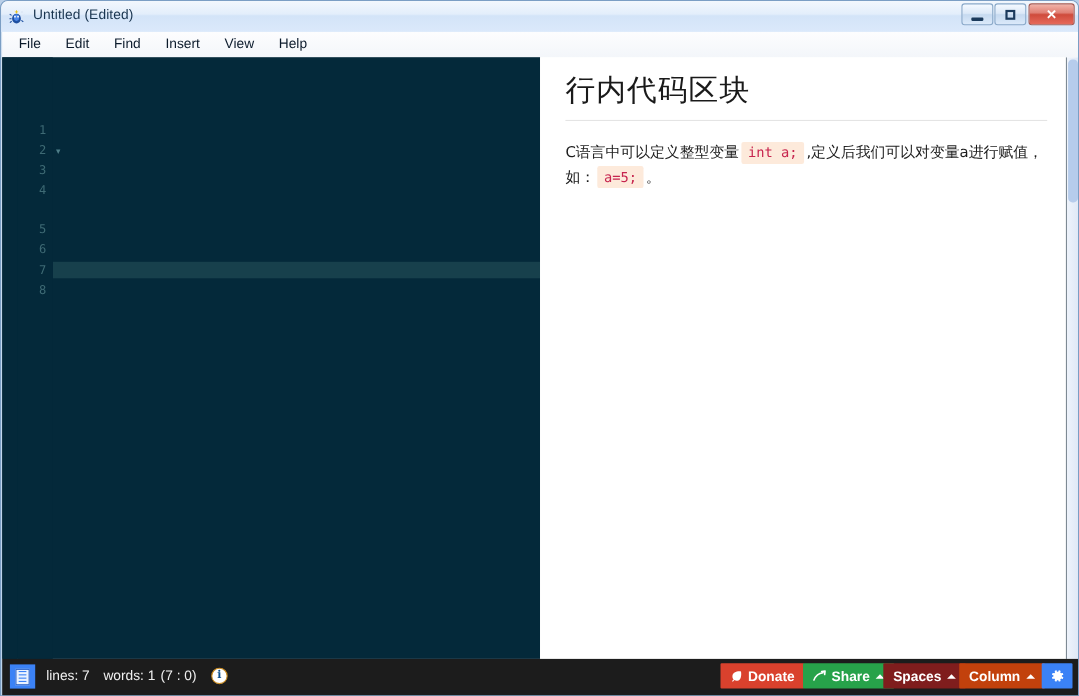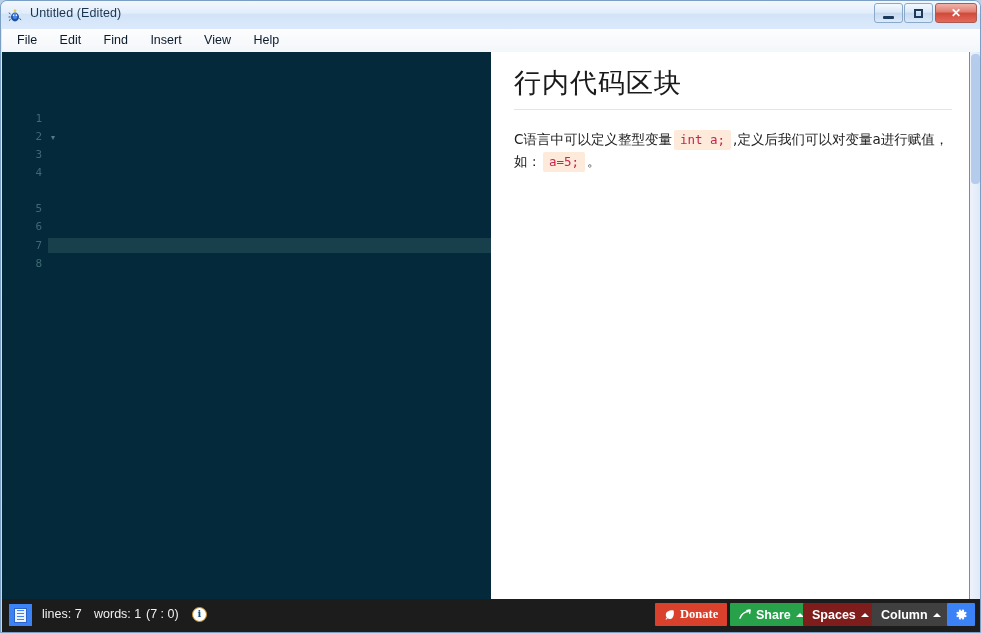--- a/index.html
+++ b/index.html
@@ -287,24 +287,24 @@
     box-sizing: border-box;
     display: flex; align-items: center;
     padding: 0 9px;
     font-size: 12.5px;
     font-weight: bold;
     color: #ffffff;
     white-space: nowrap;
     cursor: default;
     border-radius: 1px;
   }
-  #btn-donate { left: 653px; background: #d9412d; font-family: Liberation Serif, serif; }
+  #btn-donate { left: 653px; background: #d9412d; }
   #btn-share  { left: 728px; background: #27a24a; }
   #btn-spaces { left: 801px; background: #7f1d1d; }
-  #btn-column { left: 870px; background: #404040; text-align: right; }
+  #btn-column { left: 870px; background: #c2410c; text-align: right; }
   #btn-gear   { left: 945px; background: #3b82f6; width: 28px; justify-content: center; padding: 0; }
   .caret-up {
     display: inline-block;
     width: 0; height: 0;
     margin-left: 5px;
     border-left: 4px solid transparent;
     border-right: 4px solid transparent;
     border-bottom: 4px solid #ffffff;
   }
   .ico-pre { margin-right: 5px; font-size: 11px; display: inline-block; }

